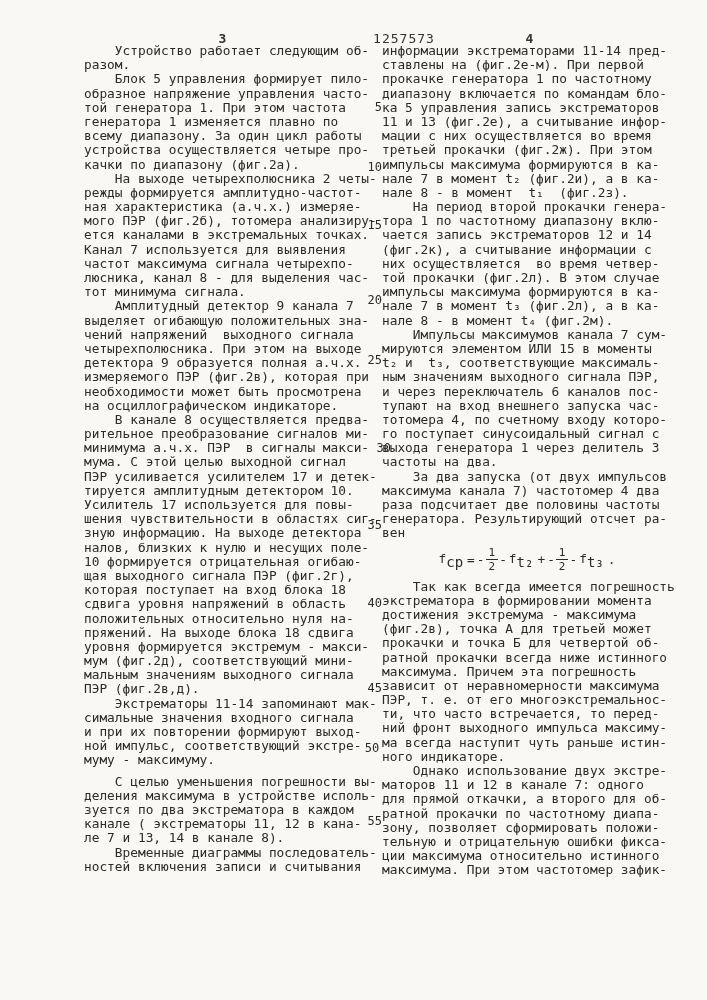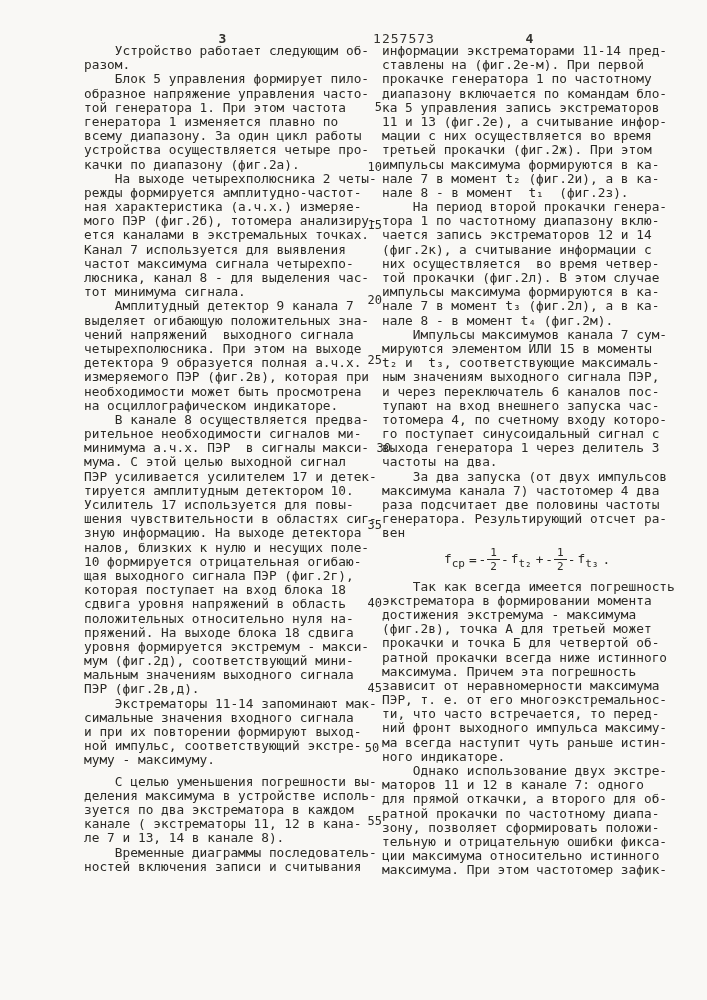--- a/index.html
+++ b/index.html
@@ -56,21 +56,21 @@
   .formula {
     display: flex;
     align-items: center;
     justify-content: center;
     height: 36px;
     margin: 1px 0 2px 0;
     font-size: 12.8px;
   }
   .formula .piece { padding: 0 2px; }
   .formula sub {
-    font-size: 11px;
+    font-size: 14px;
     line-height: 1;
     text-align: right;
   }
   .frac {
     display: inline-flex;
     flex-direction: column;
     align-items: center;
     font-size: 11px;
     line-height: 1.05;
     margin: 0 1px;
@@ -114,21 +114,21 @@
       <div class="line">тот минимума сигнала.</div>
       <div class="line">    Амплитудный детектор 9 канала 7</div>
       <div class="line">выделяет огибающую положительных зна-</div>
       <div class="line">чений напряжений  выходного сигнала</div>
       <div class="line">четырехполюсника. При этом на выходе</div>
       <div class="line">детектора 9 образуется полная а.ч.х.</div>
       <div class="line">измеряемого ПЭР (фиг.2в), которая при</div>
       <div class="line">необходимости может быть просмотрена</div>
       <div class="line">на осциллографическом индикаторе.</div>
       <div class="line">    В канале 8 осуществляется предва-</div>
-      <div class="line">рительное необходимости сигналов ми-</div>
+      <div class="line">рительное преобразование сигналов ми-</div>
       <div class="line">минимума а.ч.х. ПЭР  в сигналы макси-</div>
       <div class="line">мума. С этой целью выходной сигнал</div>
       <div class="line">ПЭР усиливается усилителем 17 и детек-</div>
       <div class="line">тируется амплитудным детектором 10.</div>
       <div class="line">Усилитель 17 используется для повы-</div>
       <div class="line">шения чувствительности в областях сиг-</div>
       <div class="line">зную информацию. На выходе детектора</div>
       <div class="line">налов, близких к нулю и несущих поле-</div>
       <div class="line">10 формируется отрицательная огибаю-</div>
       <div class="line">щая выходного сигнала ПЭР (фиг.2г),</div>

